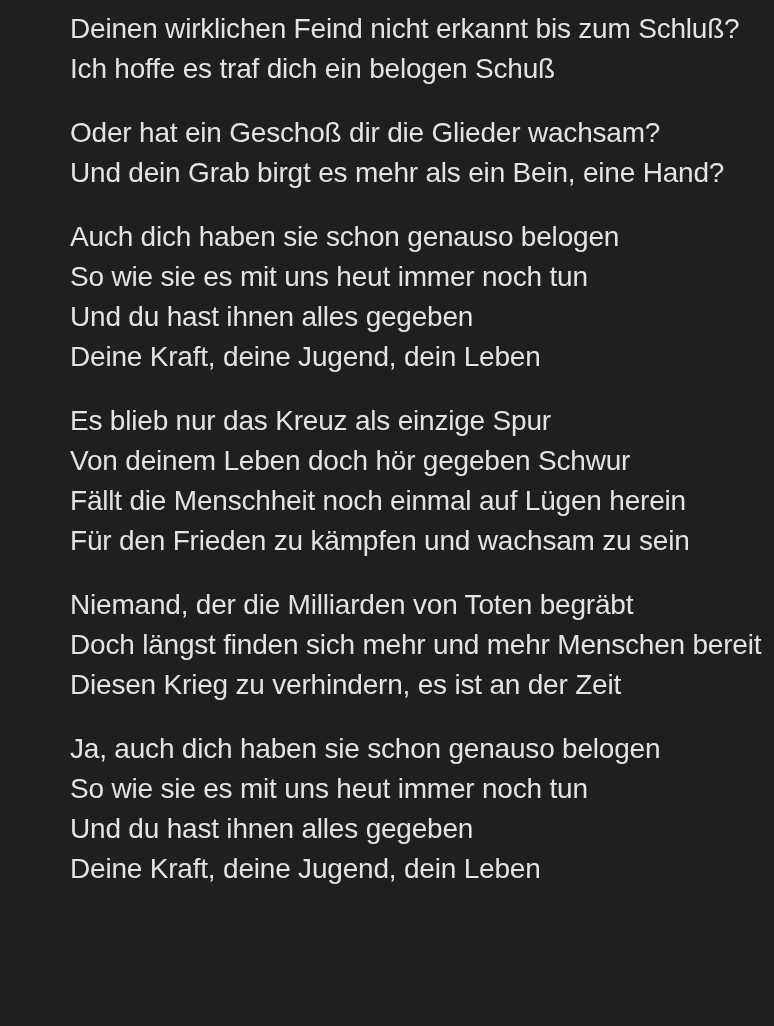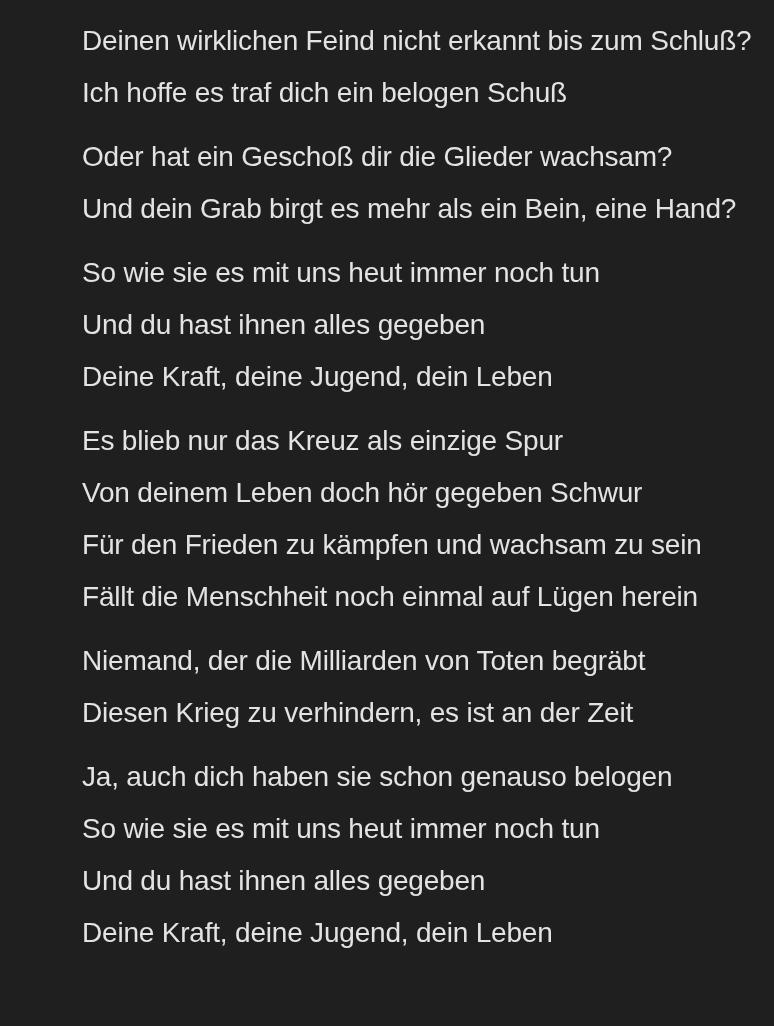--- a/index.html
+++ b/index.html
@@ -20,54 +20,56 @@
     font-weight: 400;
     line-height: 40px;
     letter-spacing: -0.2px;
     color: #e3e3e3;
     white-space: nowrap;
   }
   .stanza {
     margin: 0 0 24px 0;
   }
   .lyric-line {
-    margin: 12px;
+    margin: 0;
     padding: 0;
   }
 </style>
 </head>
 <body>
 
 <div class="lyrics-container">
 
   <div class="stanza">
     <p class="lyric-line">Deinen wirklichen Feind nicht erkannt bis zum Schluß?</p>
     <p class="lyric-line">Ich hoffe es traf dich ein belogen Schuß</p>
   </div>
 
   <div class="stanza">
     <p class="lyric-line">Oder hat ein Geschoß dir die Glieder wachsam?</p>
     <p class="lyric-line">Und dein Grab birgt es mehr als ein Bein, eine Hand?</p>
   </div>
 
   <div class="stanza">
+    <p class="lyric-line">Auch dich haben sie schon genauso belogen</p>
     <p class="lyric-line">So wie sie es mit uns heut immer noch tun</p>
     <p class="lyric-line">Und du hast ihnen alles gegeben</p>
     <p class="lyric-line">Deine Kraft, deine Jugend, dein Leben</p>
   </div>
 
   <div class="stanza">
     <p class="lyric-line">Es blieb nur das Kreuz als einzige Spur</p>
     <p class="lyric-line">Von deinem Leben doch hör gegeben Schwur</p>
+    <p class="lyric-line">Fällt die Menschheit noch einmal auf Lügen herein</p>
     <p class="lyric-line">Für den Frieden zu kämpfen und wachsam zu sein</p>
-    <p class="lyric-line">Fällt die Menschheit noch einmal auf Lügen herein</p>
   </div>
 
   <div class="stanza">
     <p class="lyric-line">Niemand, der die Milliarden von Toten begräbt</p>
+    <p class="lyric-line">Doch längst finden sich mehr und mehr Menschen bereit</p>
     <p class="lyric-line">Diesen Krieg zu verhindern, es ist an der Zeit</p>
   </div>
 
   <div class="stanza">
     <p class="lyric-line">Ja, auch dich haben sie schon genauso belogen</p>
     <p class="lyric-line">So wie sie es mit uns heut immer noch tun</p>
     <p class="lyric-line">Und du hast ihnen alles gegeben</p>
     <p class="lyric-line">Deine Kraft, deine Jugend, dein Leben</p>
   </div>
 

